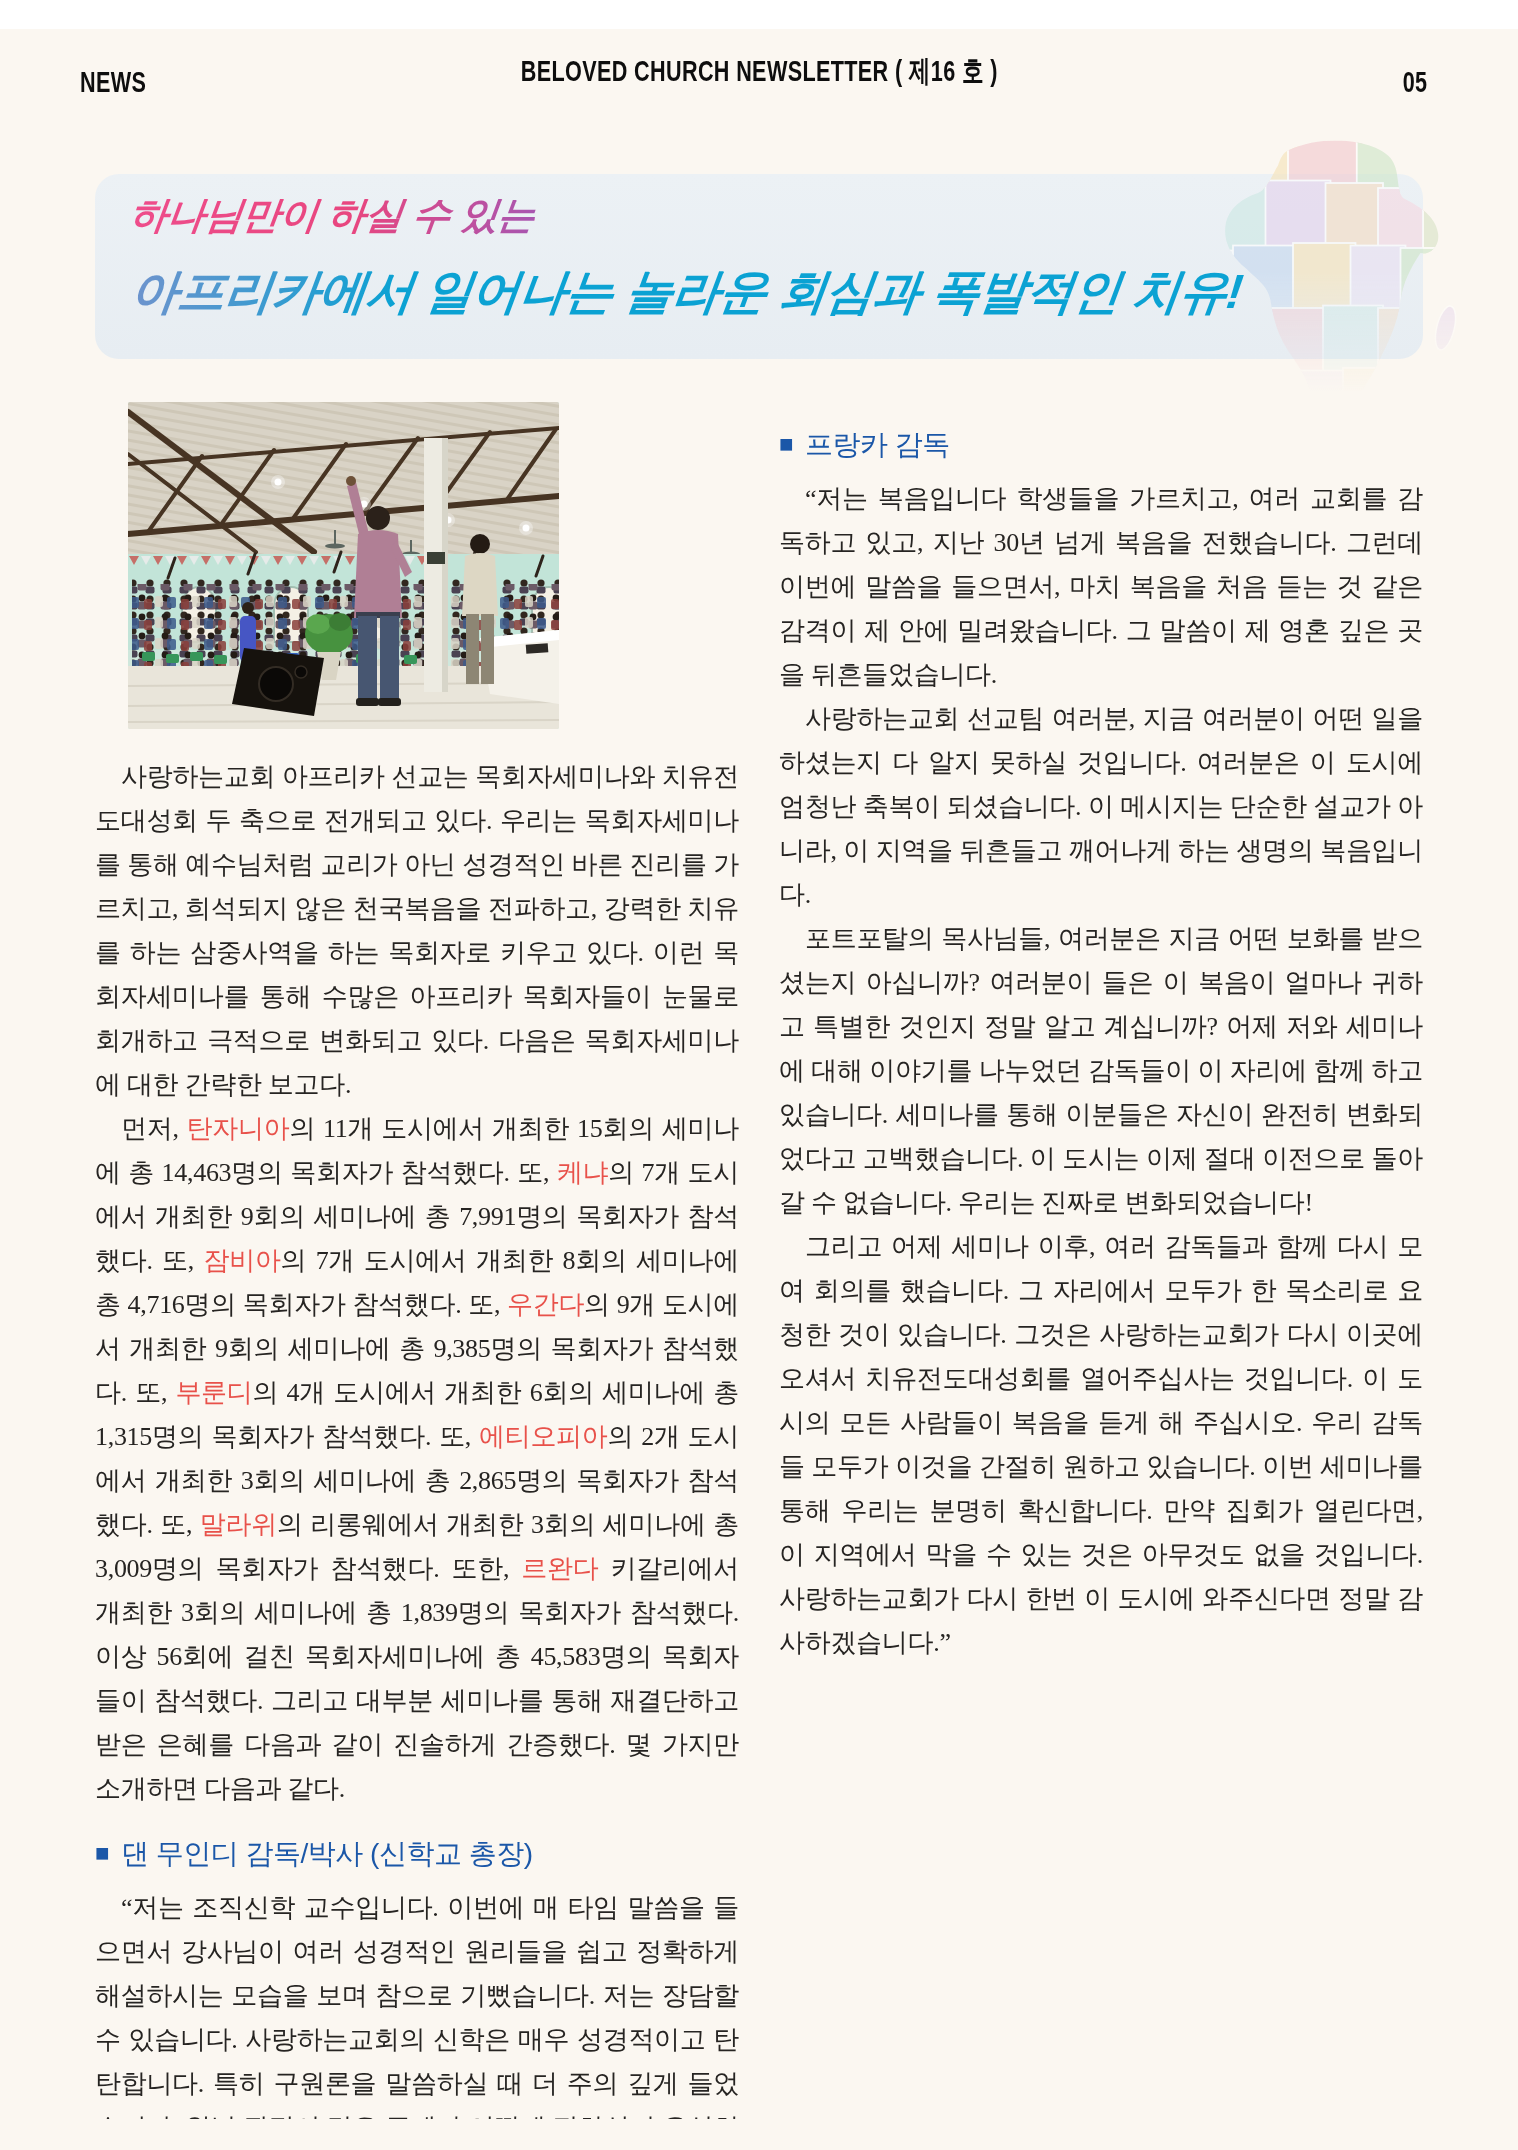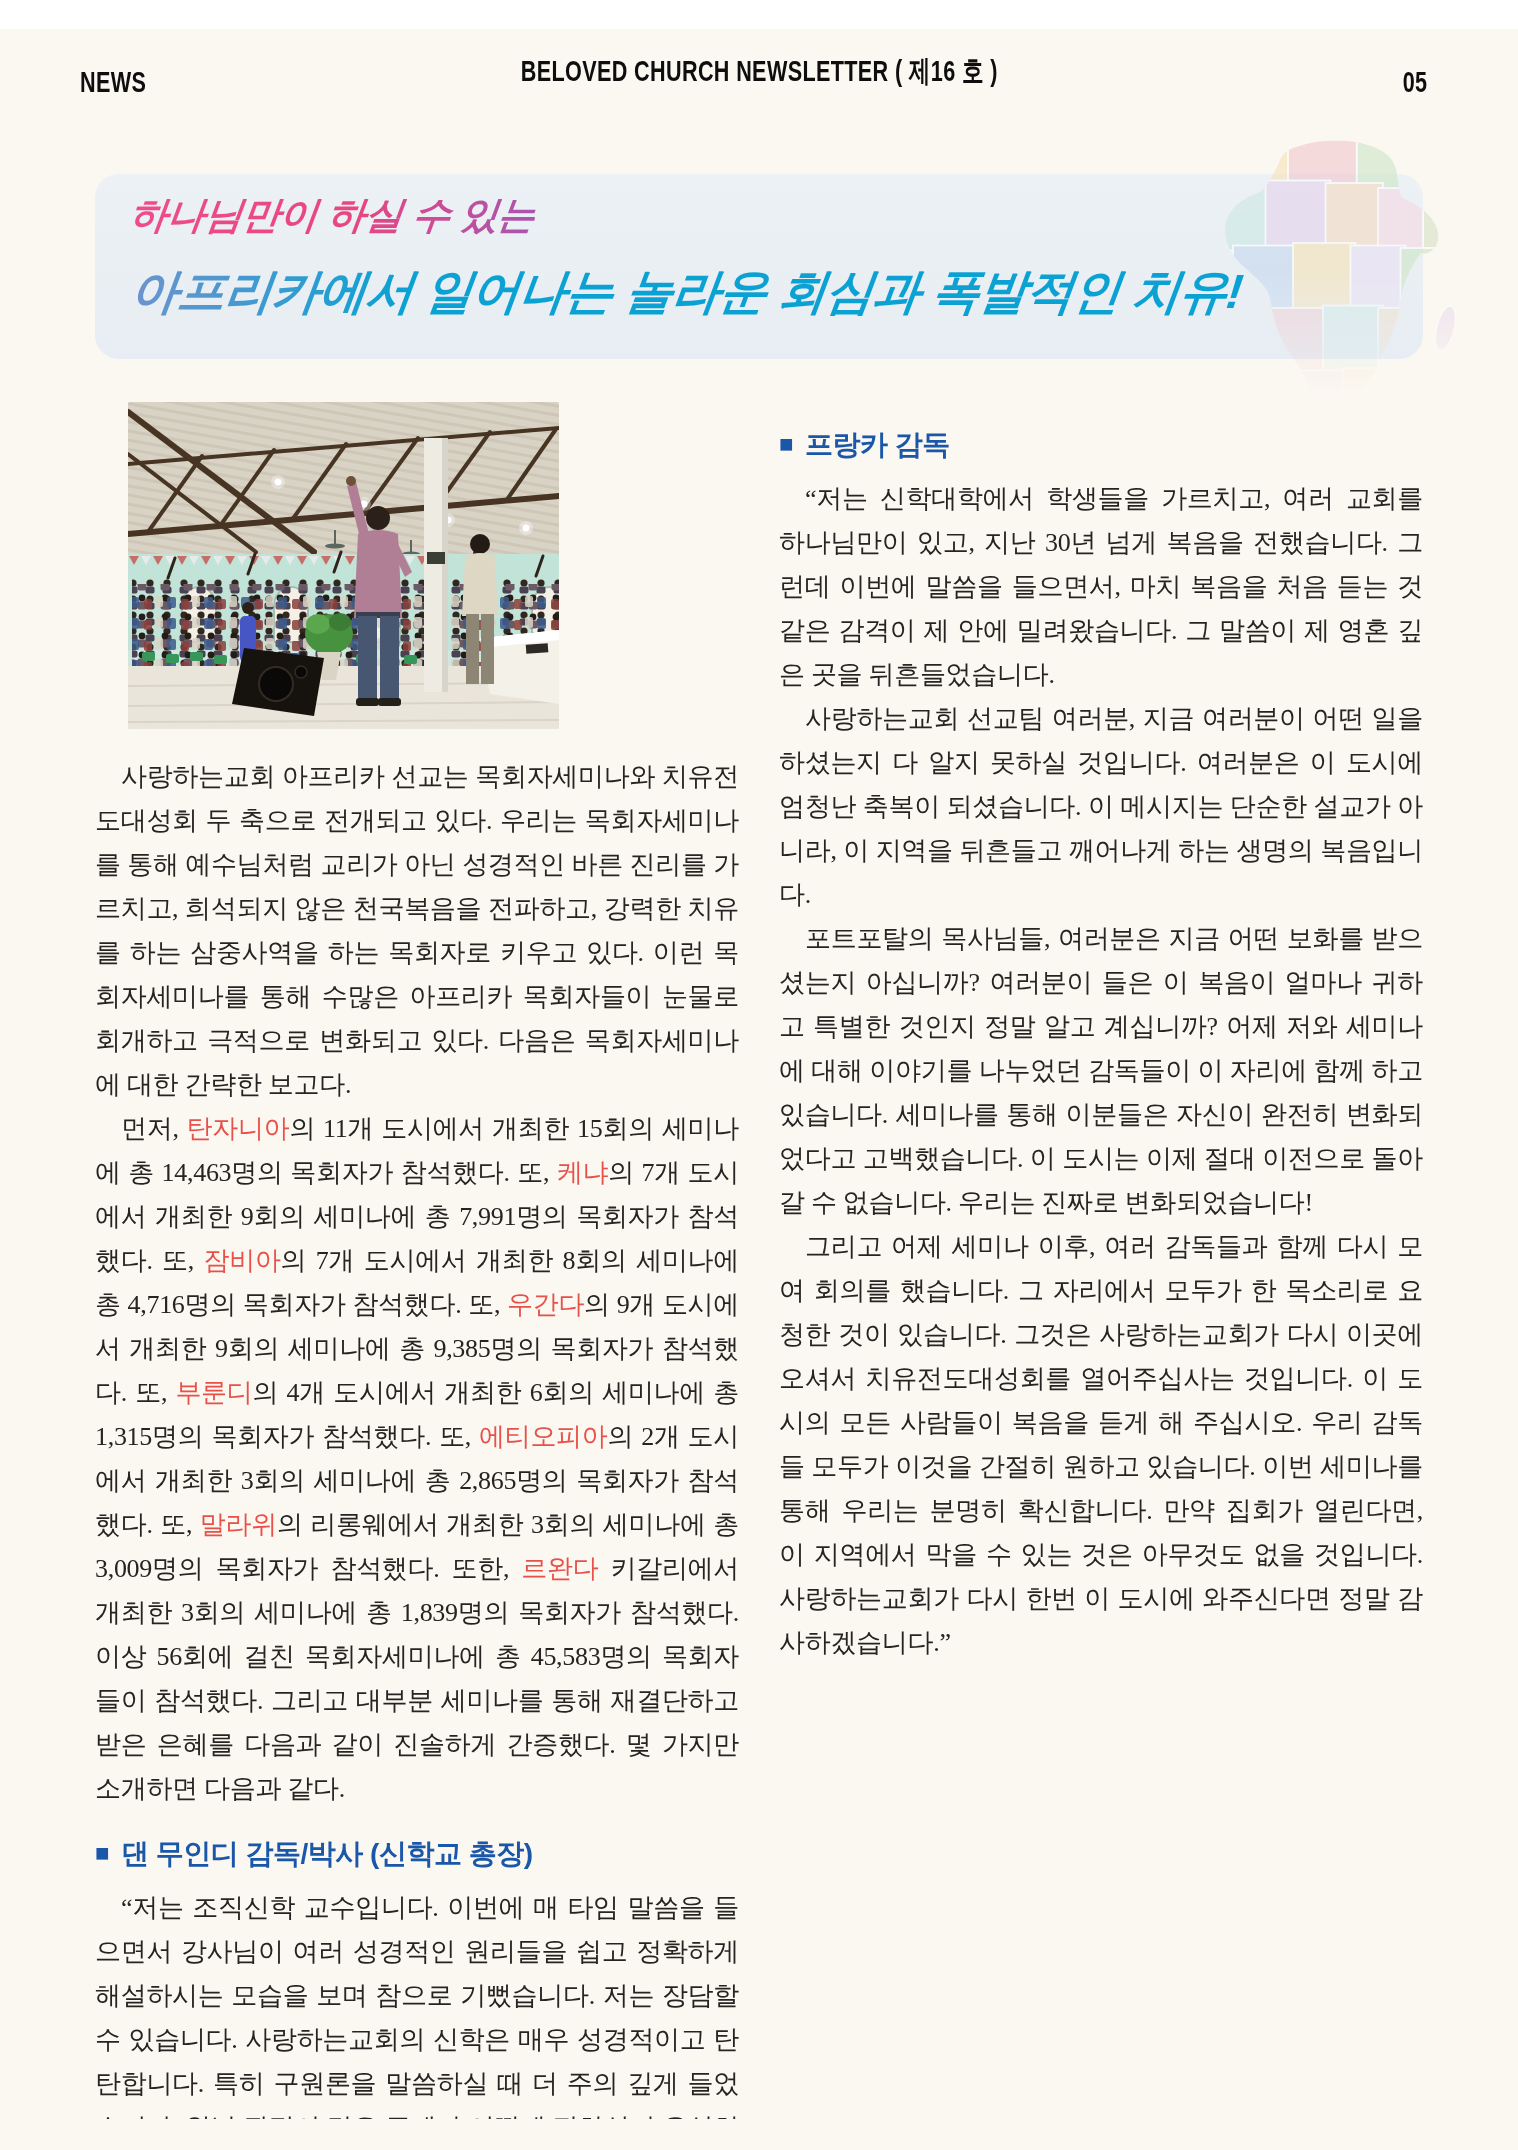--- a/index.html
+++ b/index.html
@@ -42,21 +42,21 @@
   .col{width:644px;flex:0 0 644px;}
   .photo{margin:0 0 26px 33px;width:431px;height:327px;}
   .photo svg{display:block;width:431px;height:327px;border-radius:2px;}
   .coltext{font-size:26px;line-height:44px;letter-spacing:-0.3px;
            color:var(--body_text,#262422);text-align:justify;word-break:break-all;}
   .para{margin:0;}
   .para.ind{text-indent:1em;}
   .hl-red{color:var(--accent_red,#e8514a);}
   .bold{font-weight:400;}
   .sec{margin:26px 0 14px;font-family:"Liberation Sans","DejaVu Sans",sans-serif;
-       font-size:28px;line-height:34px;font-weight:700;letter-spacing:-0.5px;
+       font-size:28px;line-height:34px;font-weight:400;letter-spacing:-0.5px;
        color:var(--heading_blue,#1b57a8);text-indent:0;}
   .sq{margin-right:12px;font-size:24px;position:relative;top:-2px;}
 </style>
 </head>
 <body>
 
 <div class="page">
 
   <header class="masthead">
     <span class="mh-left"><span class="condense">NEWS</span></span>
@@ -241,21 +241,21 @@
       <div class="coltext" id="col-left">
           <p class="para ind"><span>사랑하는교회 아프리카 선교는 목회자세미나와 치유전도대성회 두 축으로 전개되고 있다. 우리는 목회자세미나를 통해 예수님처럼 교리가 아닌 성경적인 바른 진리를 가르치고, 희석되지 않은 천국복음을 전파하고, 강력한 치유를 하는 삼중사역을 하는 목회자로 키우고 있다. 이런 목회자세미나를 통해 수많은 아프리카 목회자들이 눈물로 회개하고 극적으로 변화되고 있다. 다음은 목회자세미나에 대한 간략한 보고다.</span></p>
           <p class="para ind"><span>먼저, </span><span class="hl-red">탄자니아</span><span>의 11개 도시에서 개최한 15회의 세미나에 총 14,463명의 목회자가 참석했다. 또, </span><span class="hl-red">케냐</span><span>의 7개 도시에서 개최한 9회의 세미나에 총 7,991명의 목회자가 참석했다. 또, </span><span class="hl-red">잠비아</span><span>의 7개 도시에서 개최한 8회의 세미나에 총 4,716명의 목회자가 참석했다. 또, </span><span class="hl-red">우간다</span><span>의 9개 도시에서 개최한 9회의 세미나에 총 9,385명의 목회자가 참석했다. 또, </span><span class="hl-red">부룬디</span><span>의 4개 도시에서 개최한 6회의 세미나에 총 1,315명의 목회자가 참석했다. 또, </span><span class="hl-red">에티오피아</span><span>의 2개 도시에서 개최한 3회의 세미나에 총 2,865명의 목회자가 참석했다. 또, </span><span class="hl-red">말라위</span><span>의 리롱웨에서 개최한 3회의 세미나에 총 3,009명의 목회자가 참석했다. 또한, </span><span class="hl-red">르완다</span><span> 키갈리에서 개최한 3회의 세미나에 총 1,839명의 목회자가 참석했다. 이상 </span><span class="bold">56회에 걸친 목회자세미나에 총 45,583명의 목회자들이 참석했</span><span>다. 그리고 대부분 세미나를 통해 재결단하고 받은 은혜를 다음과 같이 진솔하게 간증했다. 몇 가지만 소개하면 다음과 같다.</span></p>
           <h3 class="sec"><span class="sq">■</span><span>댄 무인디 감독/박사 (신학교 총장)</span></h3>
           <p class="para ind"><span>“저는 조직신학 교수입니다. 이번에 매 타임 말씀을 들으면서 강사님이 여러 성경적인 원리들을 쉽고 정확하게 해설하시는 모습을 보며 참으로 기뻤습니다. 저는 장담할 수 있습니다. 사랑하는교회의 신학은 매우 성경적이고 탄탄합니다. 특히 구원론을 말씀하실 때 더 주의 깊게 들었습니다. 워낙 관점이 많은 주제라 어떻게 전하실지 유심히 들었는데, 역시 탄탄하고 성경적인 증거로 구원론을 너무도 잘 설명해 주셨습니다. 다시 한번 모두에게 말씀드리고 싶습니다. 사랑하는교회에서 전하는 이 가르침, 이 구원론이 맞습니다.</span></p>
         </div>
     </div>
     <div class="col">
       <div class="coltext" id="col-right">
           <h3 class="sec"><span class="sq">■</span><span>프랑카 감독</span></h3>
-          <p class="para ind"><span>“저는 신학대학에서 학생들을 가르치고, 여러 교회를 하나님만이 있고, 지난 30년 넘게 복음을 전했습니다. 그런데 이번에 말씀을 들으면서, 마치 복음을 처음 듣는 것 같은 감격이 제 안에 밀려왔습니다. 그 말씀이 제 영혼 깊은 곳을 뒤흔들었습니다.</span></p>
+          <p class="para ind"><span>“저는 복음입니다 학생들을 가르치고, 여러 교회를 감독하고 있고, 지난 30년 넘게 복음을 전했습니다. 그런데 이번에 말씀을 들으면서, 마치 복음을 처음 듣는 것 같은 감격이 제 안에 밀려왔습니다. 그 말씀이 제 영혼 깊은 곳을 뒤흔들었습니다.</span></p>
           <p class="para ind"><span>사랑하는교회 선교팀 여러분, 지금 여러분이 어떤 일을 하셨는지 다 알지 못하실 것입니다. 여러분은 이 도시에 엄청난 축복이 되셨습니다. 이 메시지는 단순한 설교가 아니라, 이 지역을 뒤흔들고 깨어나게 하는 생명의 복음입니다.</span></p>
           <p class="para ind"><span>포트포탈의 목사님들, 여러분은 지금 어떤 보화를 받으셨는지 아십니까? 여러분이 들은 이 복음이 얼마나 귀하고 특별한 것인지 정말 알고 계십니까? 어제 저와 세미나에 대해 이야기를 나누었던 감독들이 이 자리에 함께 하고 있습니다. 세미나를 통해 이분들은 자신이 완전히 변화되었다고 고백했습니다. 이 도시는 이제 절대 이전으로 돌아갈 수 없습니다. 우리는 진짜로 변화되었습니다!</span></p>
           <p class="para ind"><span>그리고 어제 세미나 이후, 여러 감독들과 함께 다시 모여 회의를 했습니다. 그 자리에서 모두가 한 목소리로 요청한 것이 있습니다. 그것은 사랑하는교회가 다시 이곳에 오셔서 치유전도대성회를 열어주십사는 것입니다. 이 도시의 모든 사람들이 복음을 듣게 해 주십시오. 우리 감독들 모두가 이것을 간절히 원하고 있습니다. 이번 세미나를 통해 우리는 분명히 확신합니다. 만약 집회가 열린다면, 이 지역에서 막을 수 있는 것은 아무것도 없을 것입니다. 사랑하는교회가 다시 한번 이 도시에 와주신다면 정말 감사하겠습니다.”</span></p>
         </div>
     </div>
   </main>
 
 </div>
 
 </body></html>

